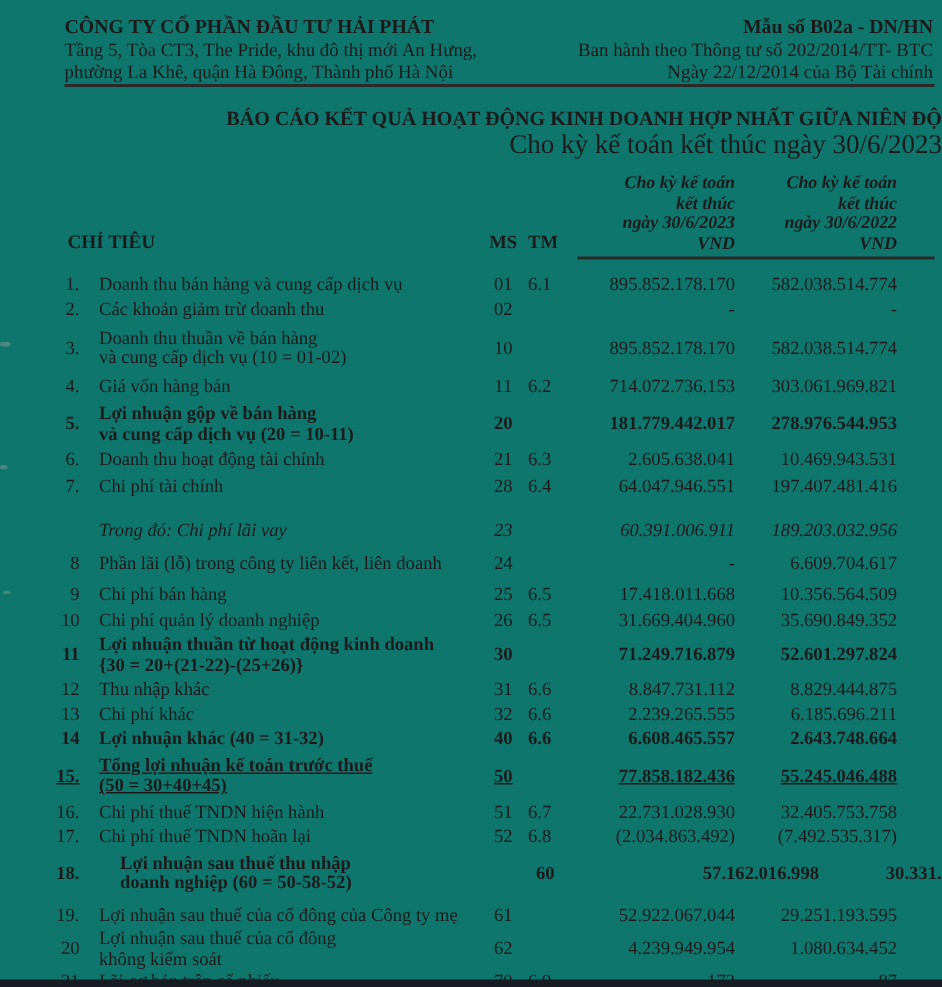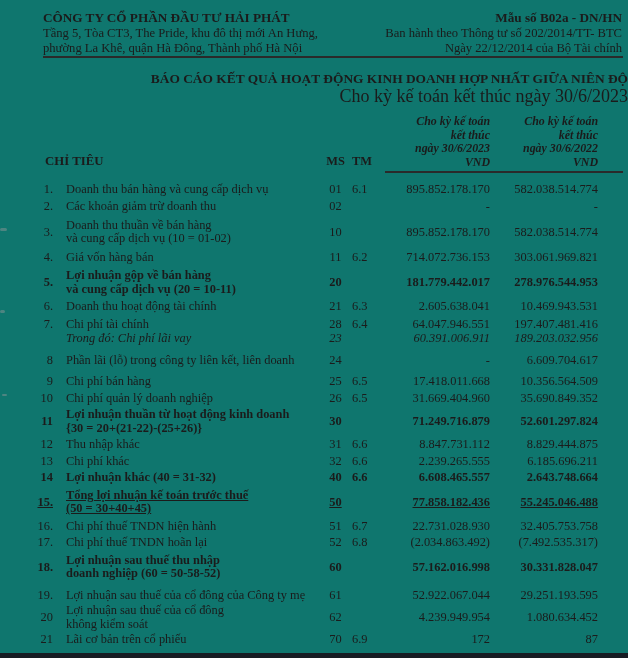--- a/index.html
+++ b/index.html
@@ -46,26 +46,26 @@
   .row.bold { font-weight:bold; }
   .row.italic { font-style:italic; }
 
   .rows > .row:nth-child(1) { margin-top:0; }
   .rows > .row:nth-child(2) { margin-top:4px; }
   .rows > .row:nth-child(3) { margin-top:5px; }
   .rows > .row:nth-child(4) { margin-top:5px; }
   .rows > .row:nth-child(5) { margin-top:5px; }
   .rows > .row:nth-child(6) { margin-top:4px; }
   .rows > .row:nth-child(7) { margin-top:4px; }
-  .rows > .row:nth-child(8) { margin-top:1px; }
+  .rows > .row:nth-child(8) { margin-top:16px; }
   .rows > .row:nth-child(9) { margin-top:8px; }
   .rows > .row:nth-child(10){ margin-top:8px; }
   .rows > .row:nth-child(16){ margin-top:4px;text-decoration:underline; }
   .rows > .row:nth-child(17){ margin-top:4px; }
-  .rows > .row:nth-child(19){ margin-top:4px; }
+  .rows > .row:nth-child(19){ margin-top:4px;gap:14px; }
   .rows > .row:nth-child(20){ margin-top:8px; }
   .rows > .row:nth-child(21){ margin-top:2px; }
   .rows > .row:nth-child(22){ margin-top:2px; }
 
   
   .bottom-bar { position:absolute; left:0; right:0; bottom:0; height:5px; background:#171c23; }
   .smudge { position:absolute; background:#9a9a9a; opacity:.45; border-radius:2px; }
   .s1 { left:0; top:228px; width:7px; height:3px; }
   .s2 { left:0; top:310px; width:5px; height:3px; }
   .s3 { left:2px; top:394px; width:5px; height:2px; }

